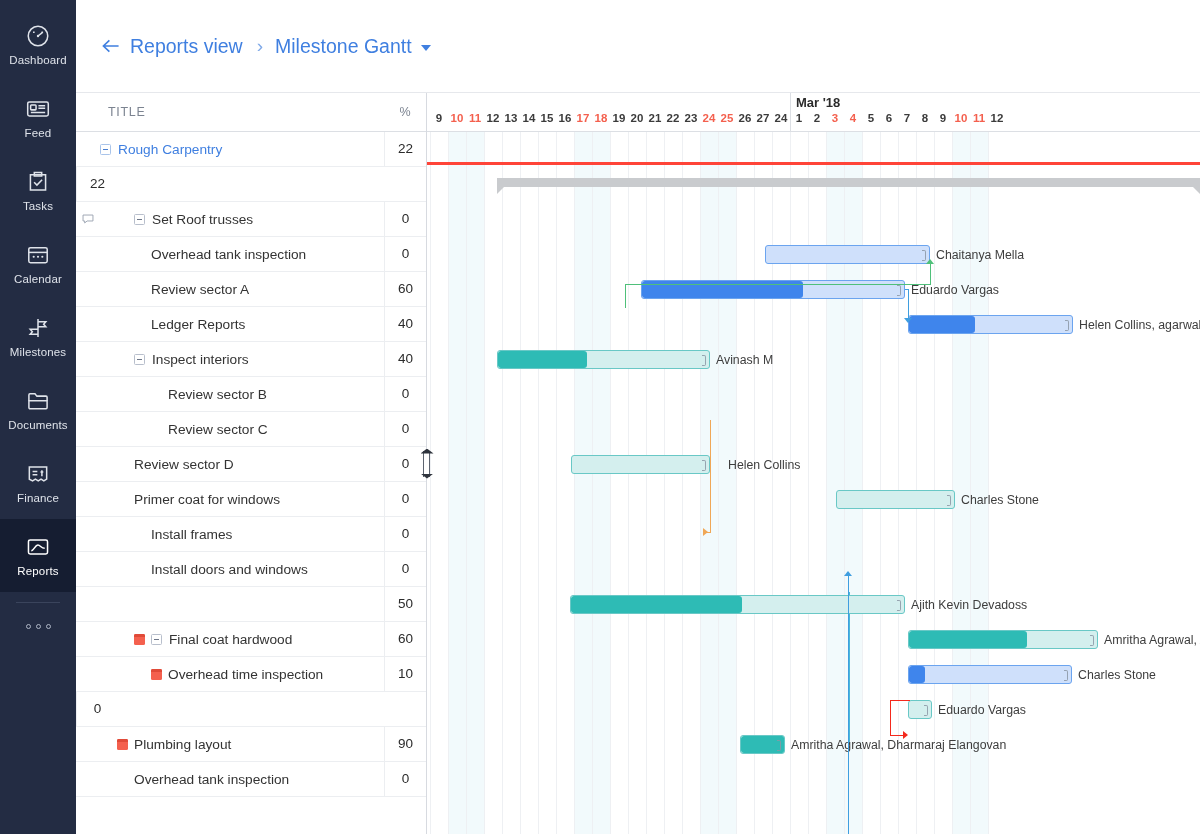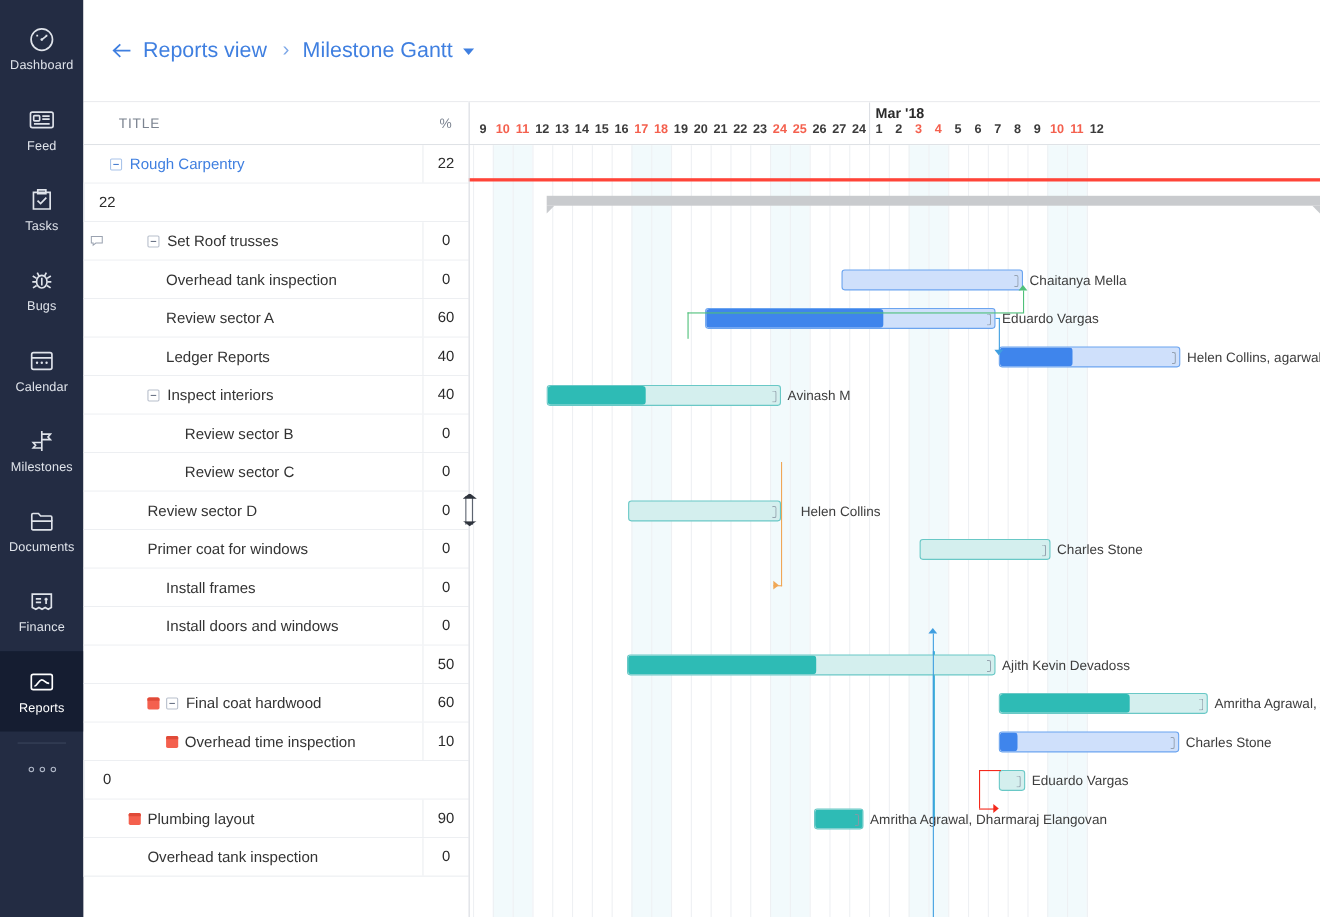--- a/index.html
+++ b/index.html
@@ -203,30 +203,20 @@
       <span class="ico">
           <svg viewBox="0 0 24 24" fill="none" stroke="#dfe3ea" stroke-width="1.4">
             <path d="M5 5.4h14v14H5z" rx="1.5"></path>
             <path d="M8.6 3.3h6.8v3.2H8.6z"></path>
             <path d="M8.4 12.3l2.6 2.6 4.8-5"></path>
           </svg>
         </span>
       <span class="nav-label">Tasks</span>
     </div>
 
-    <div class="nav-item">
-      <span class="ico">
-          <svg viewBox="0 0 24 24" fill="none" stroke="#dfe3ea" stroke-width="1.4">
-            <ellipse cx="12" cy="13" rx="4.4" ry="5.3"></ellipse>
-            <path d="M12 9.6v6.6"></path>
-            <path d="M7.6 10.2L4.4 8.2M7.3 13.2H4M7.7 16.2l-3.1 2M16.4 10.2l3.2-2M16.7 13.2H20M16.3 16.2l3.1 2M9.6 8.2L8.2 5.4M14.4 8.2l1.4-2.8"></path>
-          </svg>
-        </span>
-      <span class="nav-label">Bugs</span>
-    </div>
 
     <div class="nav-item">
       <span class="ico">
           <svg viewBox="0 0 24 24" fill="none" stroke="#dfe3ea" stroke-width="1.4">
             <rect x="3.5" y="5.2" width="17" height="14" rx="1.6"></rect>
             <path d="M3.5 9.6h17"></path>
             <circle cx="8" cy="13.6" r="1" fill="#dfe3ea" stroke="none"></circle>
             <circle cx="12" cy="13.6" r="1" fill="#dfe3ea" stroke="none"></circle>
             <circle cx="16" cy="13.6" r="1" fill="#dfe3ea" stroke="none"></circle>
           </svg>

